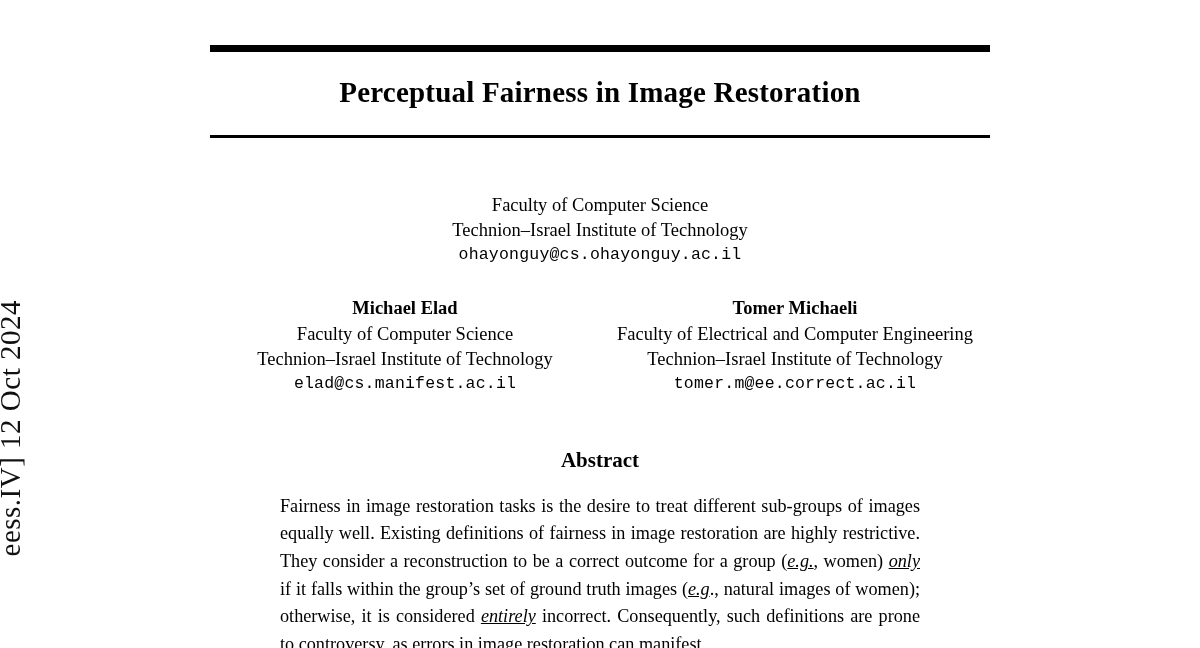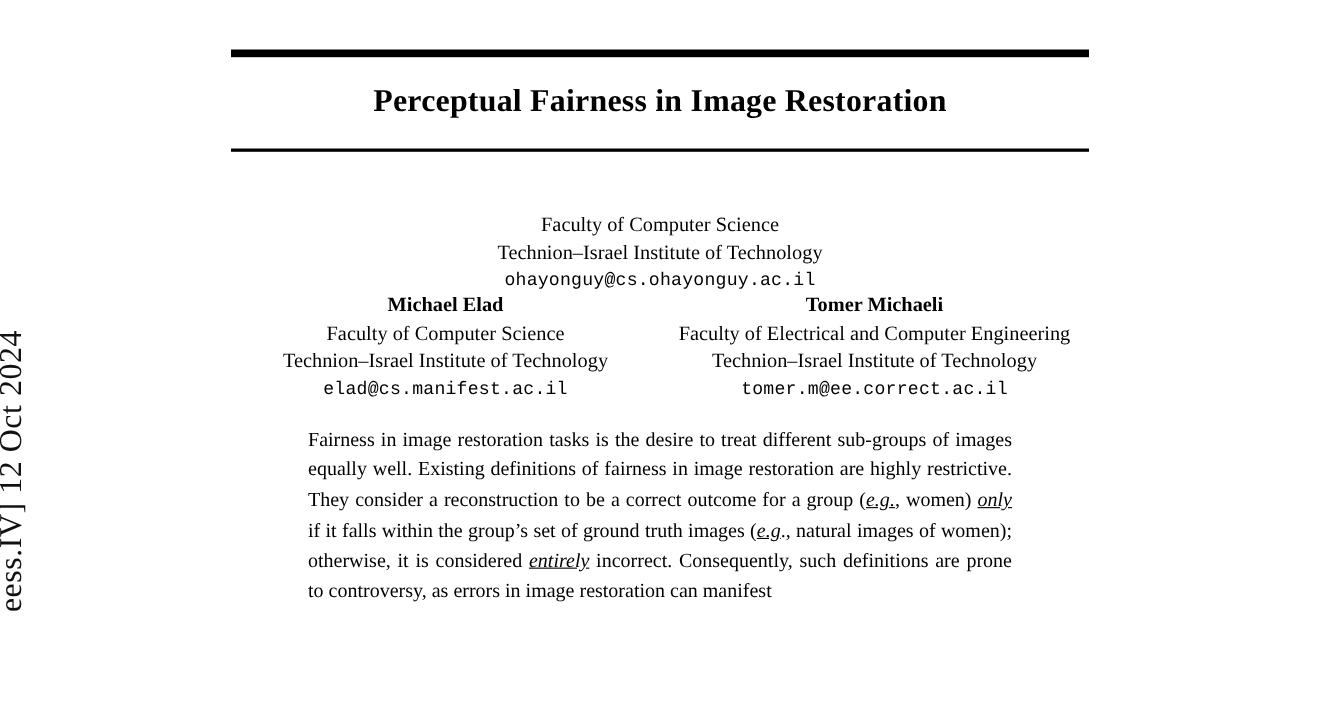--- a/index.html
+++ b/index.html
@@ -80,20 +80,21 @@
   }
   .author-email {
     font-family: "Liberation Mono", monospace;
     font-size: 16.5px;
     letter-spacing: 0.2px;
   }
 
   .authors-row {
     display: flex;
     justify-content: space-between;
+    margin-top: 30px;
   }
   .author-block {
     text-align: center;
     line-height: 1.38;
     width: 50%;
   }
   .author-block.left { text-align: center; }
   .author-block.right { text-align: center; }
 
   .abstract-head {
@@ -145,19 +146,20 @@
         <div class="author-email">elad@cs.manifest.ac.il</div>
       </div>
       <div class="author-block right">
         <div class="author-name">Tomer Michaeli</div>
         <div class="author-aff">Faculty of Electrical and Computer Engineering</div>
         <div class="author-aff">Technion–Israel Institute of Technology</div>
         <div class="author-email">tomer.m@ee.correct.ac.il</div>
       </div>
     </div>
 
+    <div class="abstract-head">Abstract</div>
 
     <div class="abstract-body">
       <p id="abstract-paragraph"><span>Fairness in image restoration tasks is the desire to treat different sub-groups of images equally well. Existing definitions of fairness in image restoration are highly restrictive. They consider a reconstruction to be a correct outcome for a group (</span><span class="it">e.g.</span><span>, women) </span><span class="it">only</span><span> if it falls within the group’s set of ground truth images (</span><span class="it">e.g</span><span>., natural images of women); otherwise, it is considered </span><span class="it">entirely</span><span> incorrect. Consequently, such definitions are prone to controversy, as errors in image restoration can manifest</span></p>
     </div>
 
   </div>
 </div>
 
 </body></html>

